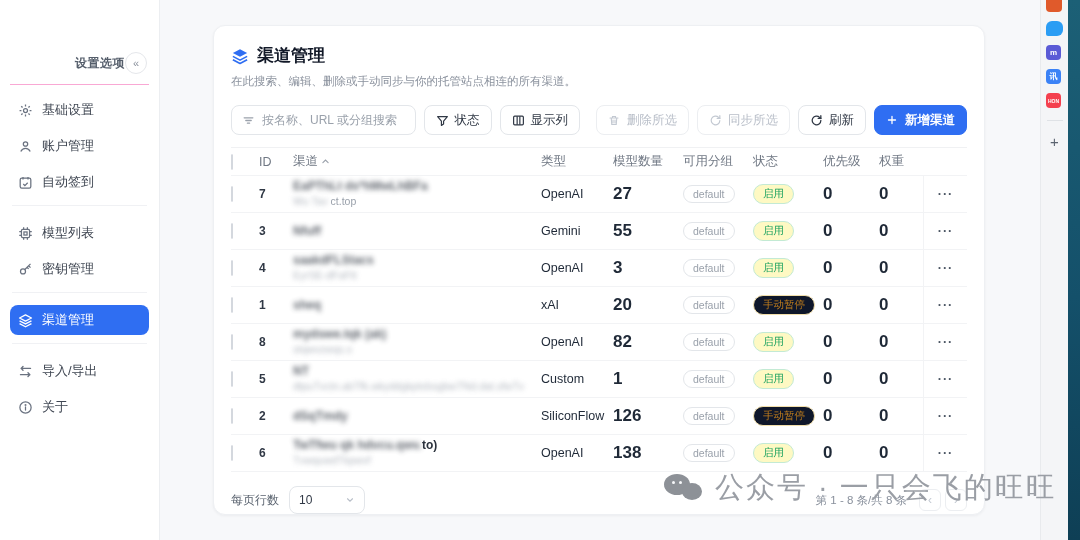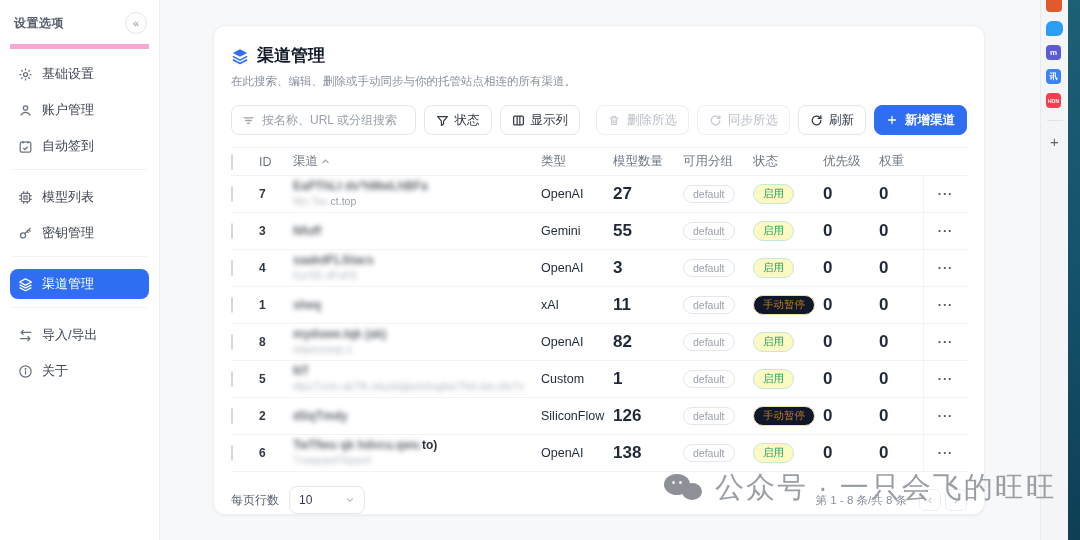--- a/index.html
+++ b/index.html
@@ -1,21 +1,21 @@
 <!DOCTYPE html>
 <html><head>
 <meta charset="utf-8">
 <style>
   * { margin:0; padding:0; box-sizing:border-box; }
   html,body { width:1080px; height:540px; overflow:hidden; }
   body { font-family:"Liberation Sans","DejaVu Sans",sans-serif; background:#f7f8fa; display:flex; position:relative; color:#1f2937; }
 
   
   .sidebar { width:160px; background:#ffffff; border-right:1px solid #eceef1; padding:10px 10px 0 10px; flex:0 0 160px; }
-  .sb-head { display:flex; align-items:center; justify-content:space-between; padding:2px 2px 10px 4px; border-bottom:5px solid #f9a8d4; }
+  .sb-head { display:flex; align-items:center; justify-content:flex-end; padding:2px 2px 10px 4px; border-bottom:1px solid #f9a8d4;margin-top:40px; }
   .sb-title { font-size:12px; color:#555e6b; font-weight:bold; letter-spacing:.5px; }
   .collapse-btn { width:22px; height:22px; border:1px solid #e5e7eb; border-radius:50%; background:#fff; color:#8a919d; font-size:11px; display:flex; align-items:center; justify-content:center; cursor:pointer; }
   .nav { padding-top:10px; }
   .nav-item { display:flex; align-items:center; gap:9px; height:30px; padding:0 8px; border-radius:8px; margin-bottom:6px; font-size:13px; color:#3f4652; cursor:pointer; }
   .nav-item .nicon { width:15px; height:15px; color:#6a7280; display:flex; align-items:center; }
   .nav-item.active { background:#2f6ef2; color:#ffffff; }
   .nav-item.active .nicon { color:#ffffff; }
   .nav-divider { height:1px; background:#f0f1f4; margin:8px 2px 12px 2px; }
   svg { display:block; }
 
@@ -314,21 +314,21 @@
             <div class="cell num">0</div>
             <div class="cell actions-cell">···</div>
           </div>
           <div class="tr">
             <div class="cell"><span class="cb"></span></div>
             <div class="cell id-cell">1</div>
             <div class="cell">
               <div class="name-main"><span class="blur">sheq</span><span class="tail"></span></div>
             </div>
             <div class="cell">xAI</div>
-            <div class="cell num">11</div>
+            <div class="cell num">20</div>
             <div class="cell"><span class="badge">default</span></div>
             <div class="cell"><span class="badge warning">手动暂停</span></div>
             <div class="cell num">0</div>
             <div class="cell num">0</div>
             <div class="cell actions-cell">···</div>
           </div>
           <div class="tr">
             <div class="cell"><span class="cb"></span></div>
             <div class="cell id-cell">8</div>
             <div class="cell">

